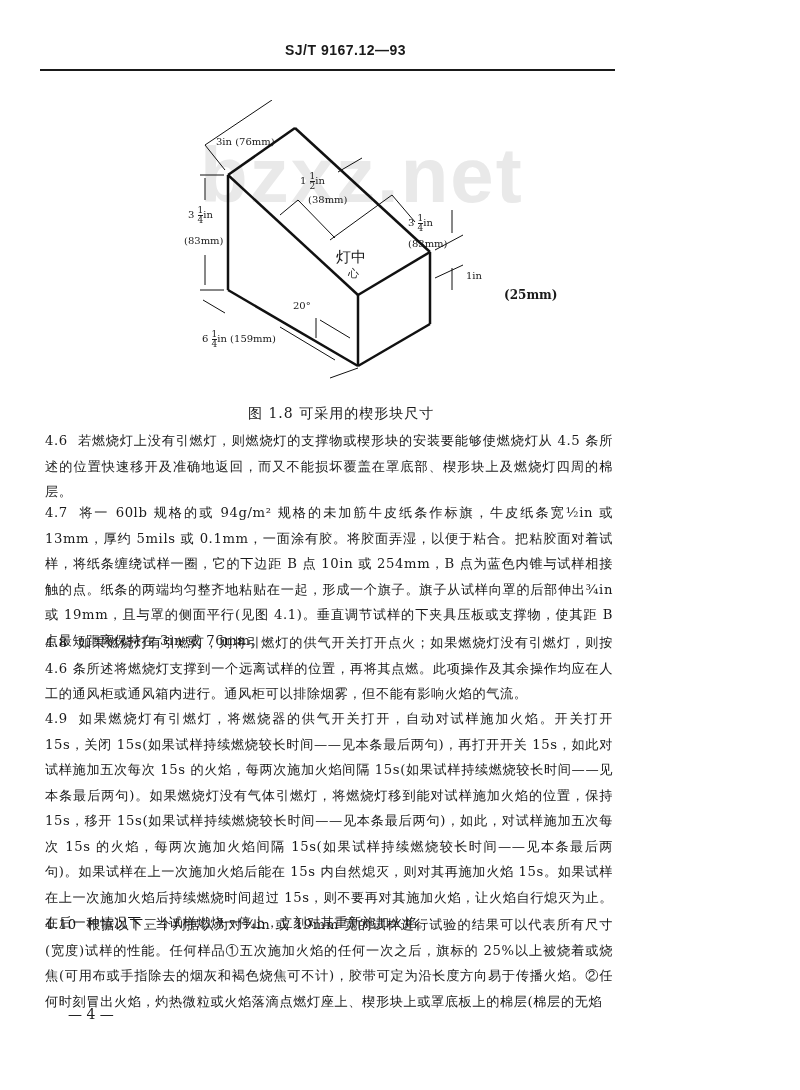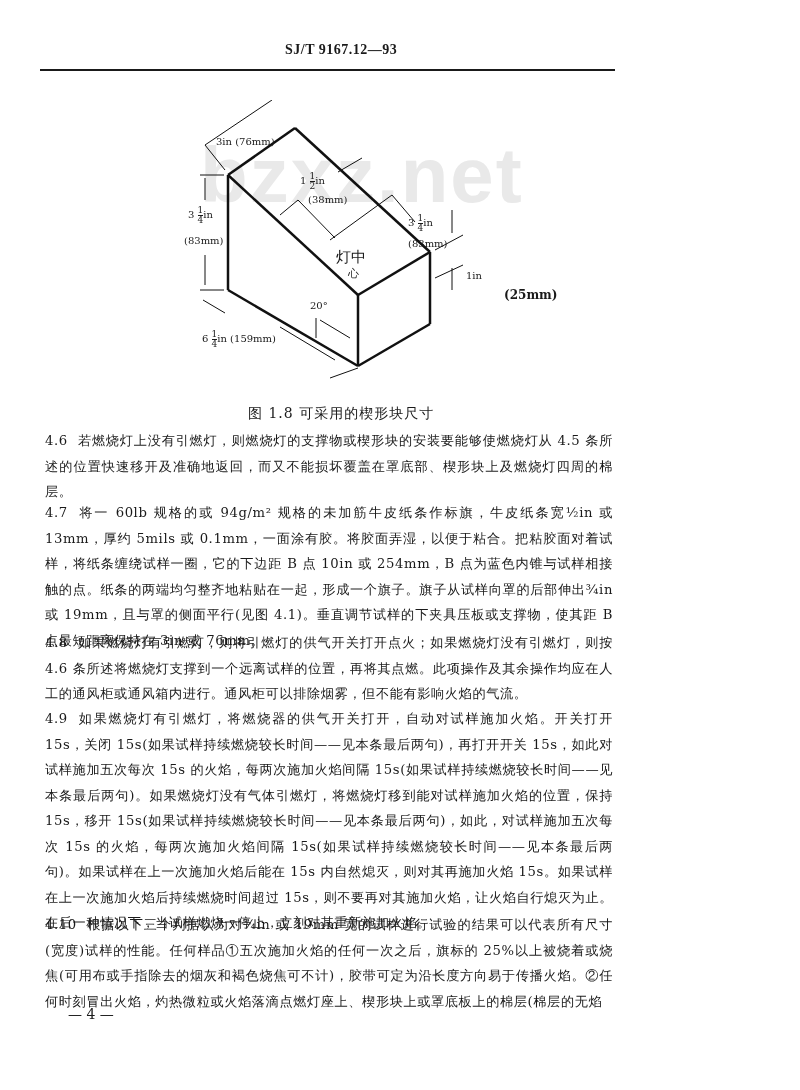--- a/index.html
+++ b/index.html
@@ -4,21 +4,21 @@
   <style>
     html, body { margin: 0; padding: 0; background: #ffffff; }
     body {
       width: 800px; height: 1090px; position: relative; overflow: hidden;
       font-family: "DejaVu Serif", serif; color: #1a1a1a;
     }
     .header {
       position: absolute; left: 0; top: 42px; width: 800px; text-align: center;
     }
     .header-text {
-      position: absolute; left: 285px; top: 0; font-family: Liberation Serif, serif;
+      position: absolute; left: 285px; top: 0; font-family: Liberation Sans, sans-serif;
       font-size: 14px; font-weight: bold; letter-spacing: 0.5px;
     }
     .header-rule {
       position: absolute; left: 40px; top: 69px; width: 575px; height: 2px; background: #1a1a1a;
     }
     .figure {
       position: absolute; left: 180px; top: 100px; width: 400px; height: 300px;
     }
     .watermark {
       position: absolute; left: 200px; top: 130px; font-family: "Liberation Sans", sans-serif;
@@ -116,21 +116,21 @@
 
   <div class="dim" style="left:228px;top:114px;">
     <span>3</span>
     <span class="frac"><span class="num">1</span><span class="den">4</span></span><span>in</span>
   </div>
   <div class="dim" style="left:228px;top:138px;">(83mm)</div>
 
   <div class="dim" style="left:156px;top:148px;font-size:15px;">灯中</div>
   <div class="dim" style="left:168px;top:166px;font-size:11px;">心</div>
 
-  <div class="dim" style="left:130px;top:200px;">20°</div>
+  <div class="dim" style="left:113px;top:200px;">20°</div>
 
   <div class="dim" style="left:286px;top:170px;">1in</div>
   <div class="dim" style="left:278px;top:188px;font-size:12px;font-weight:bold;margin-left:46px;">(25mm)</div>
 
   <div class="dim" style="left:22px;top:230px;">
     <span>6</span>
     <span class="frac"><span class="num">1</span><span class="den">4</span></span><span>in (159mm)</span>
   </div>
 </div>
 

